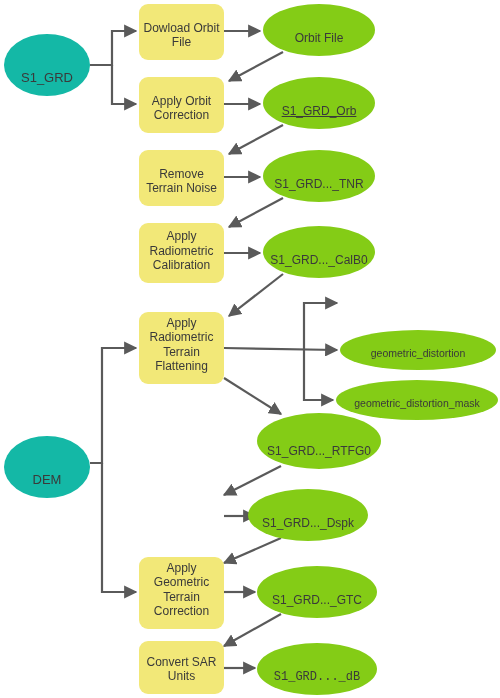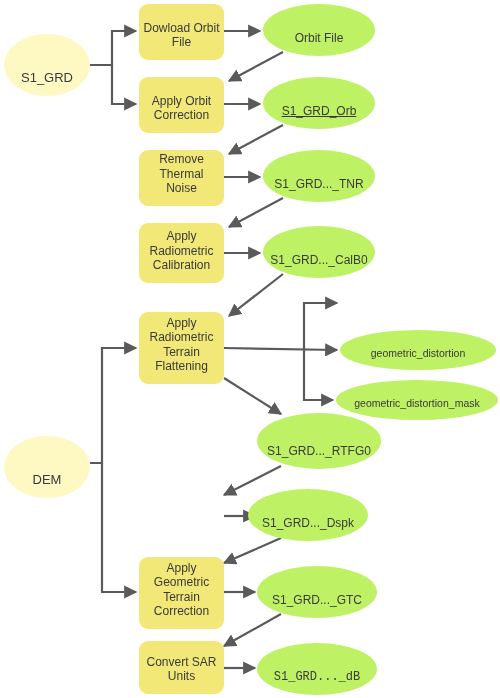--- a/index.html
+++ b/index.html
@@ -35,31 +35,31 @@
     color: #3a3a3a;
     line-height: 1.22;
     z-index: 2;
     padding: 10px 4px;
   }
   .node-label {
     display: block;
     white-space: pre-line;
   }
   .node.input {
-    background: #fef9c3;
+    background: #14b8a6;
     border-radius: 50%;
     font-size: 13px;
   }
   .node.process {
     background: #f2e878;
     border-radius: 9px;
     font-size: 12px;
   }
   .node.product {
-    background: #bef264;
+    background: #84cc16;
     border-radius: 50%;
     font-size: 12px;
   }
   .node.product.small-text {
     font-size: 10.5px;
   }
 </style>
 </head>
 <body>
 
@@ -113,21 +113,21 @@
   <div class="node process" style="left:139px; top:4px;   width:85px; height:56px;">
     <span class="node-label">Dowload Orbit
 File</span>
   </div>
   <div class="node process" style="left:139px; top:77px;  width:85px; height:56px;">
     <span class="node-label">Apply Orbit
 Correction</span>
   </div>
   <div class="node process" style="left:139px; top:150px; width:85px; height:56px;">
     <span class="node-label">Remove
-Thermal Noise</span>
+Terrain Noise</span>
   </div>
   <div class="node process" style="left:139px; top:223px; width:85px; height:60px;">
     <span class="node-label">Apply
 Radiometric
 Calibration</span>
   </div>
   <div class="node process" style="left:139px; top:312px; width:85px; height:72px;">
     <span class="node-label">Apply
 Radiometric
 Terrain

